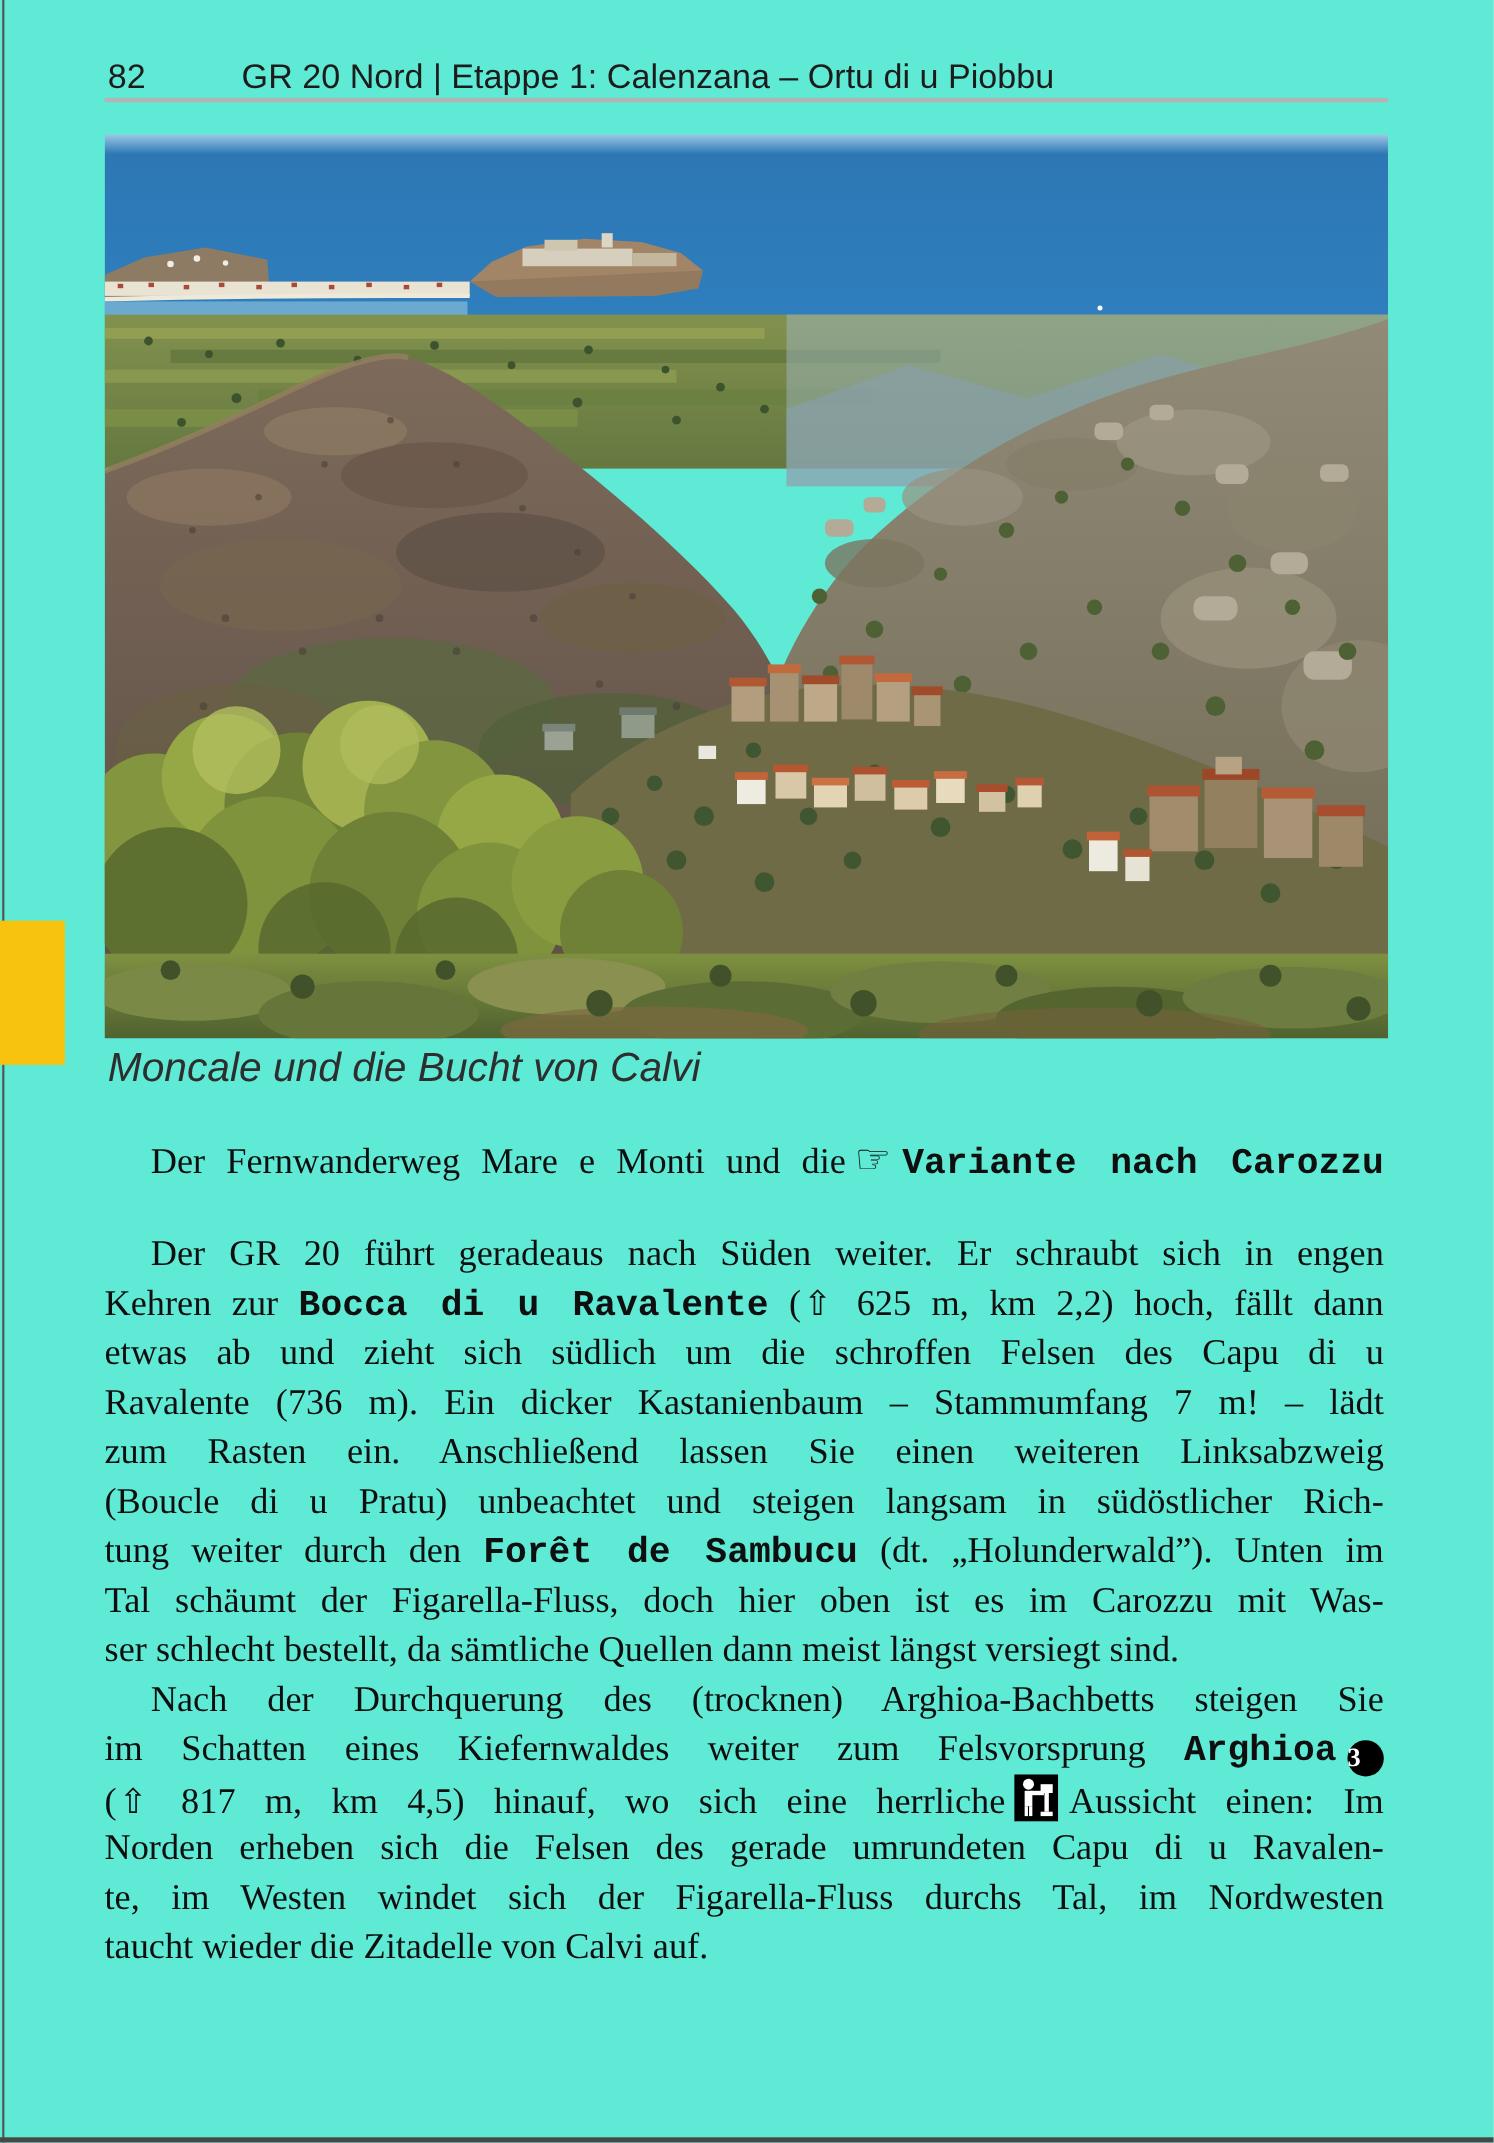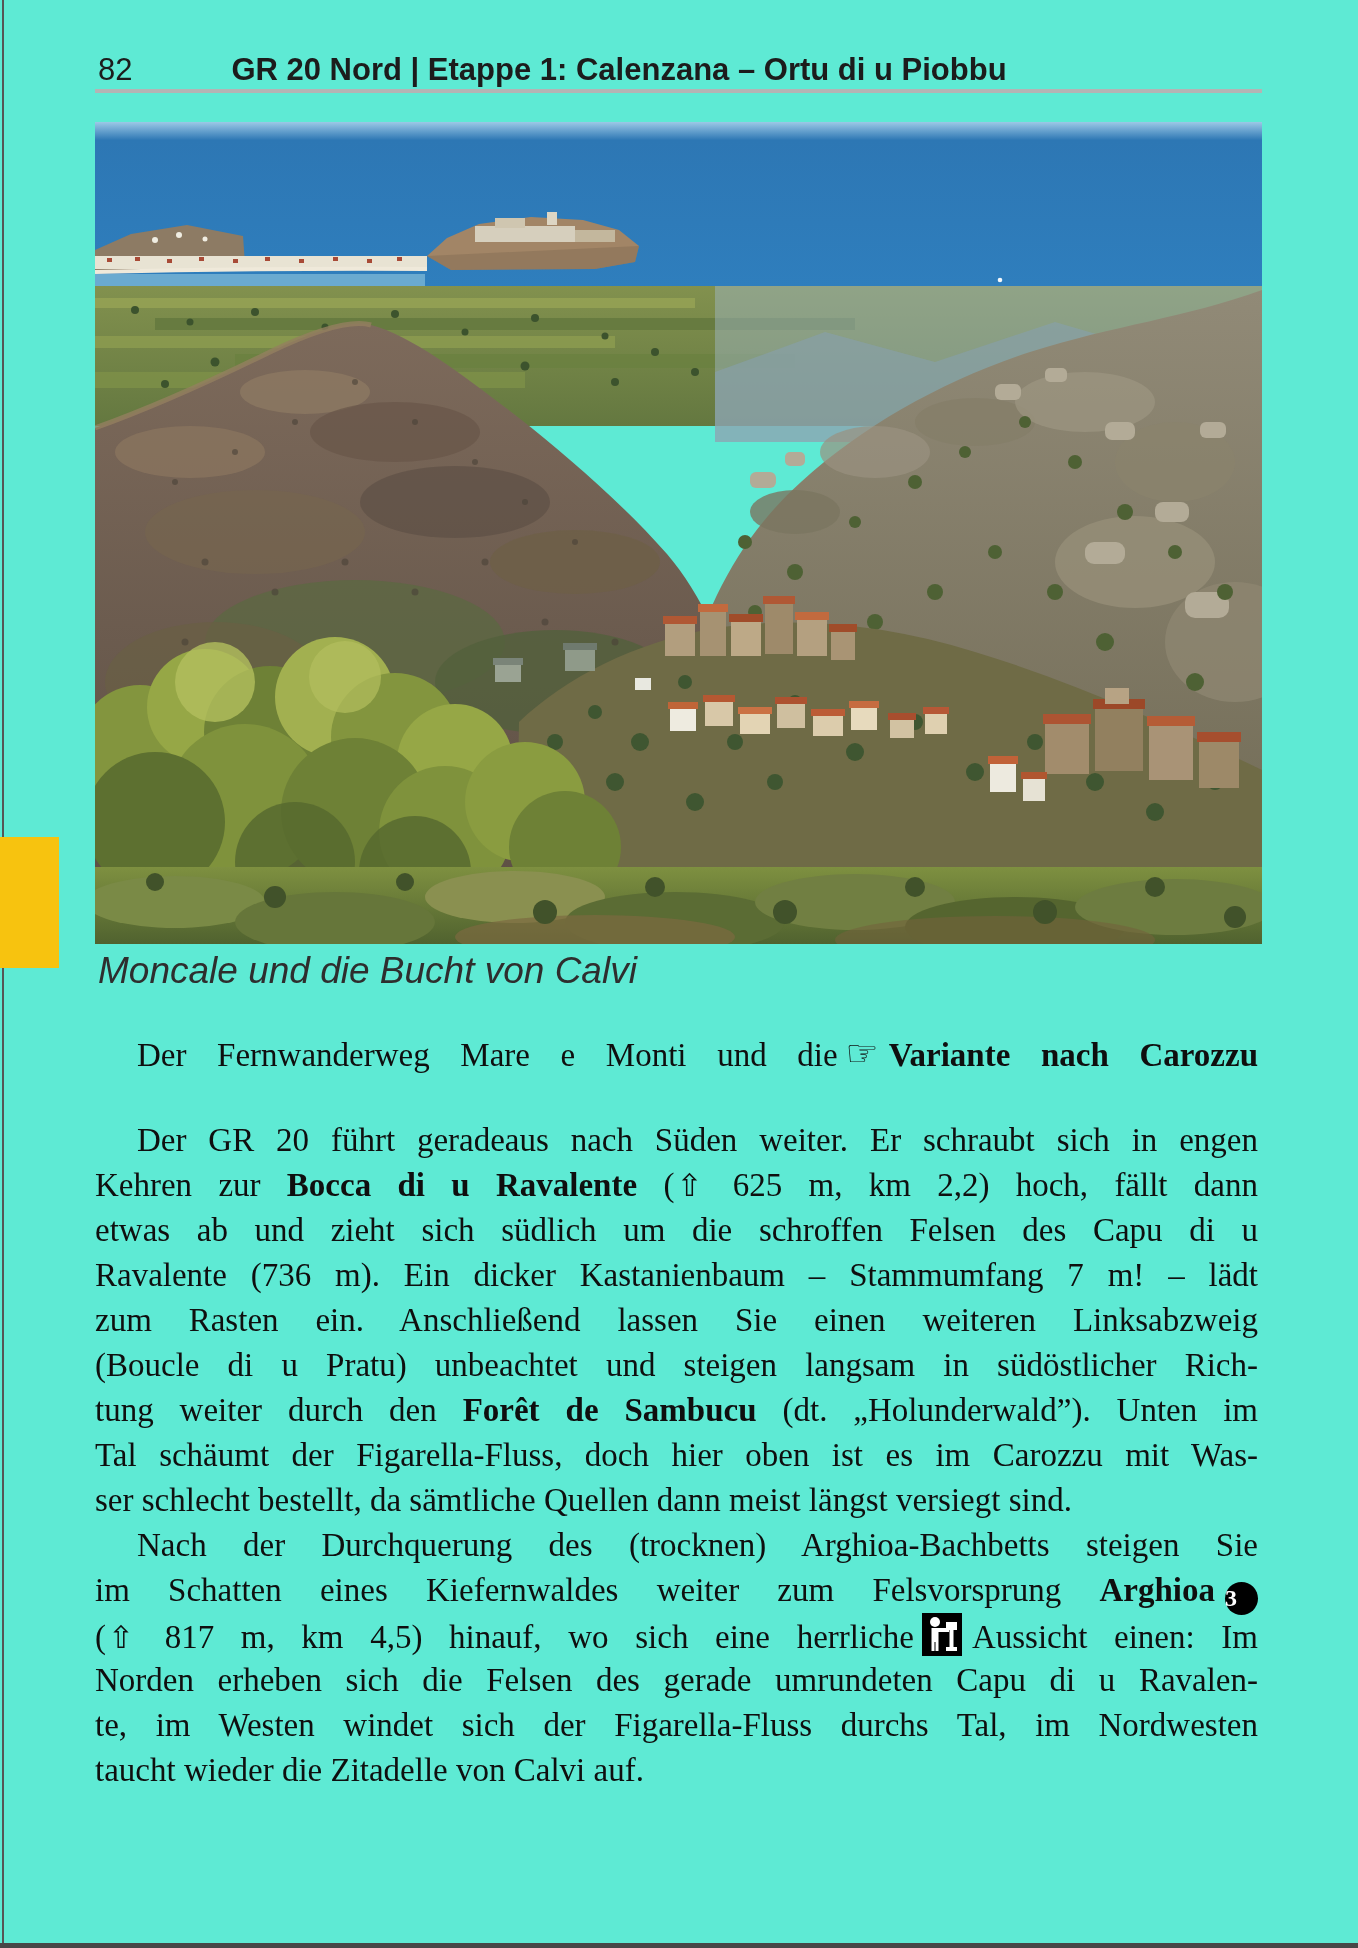--- a/index.html
+++ b/index.html
@@ -3,38 +3,38 @@
 <meta charset="utf-8">
 <style>
   html,body{margin:0;padding:0;background:#e9e9e9;}
   .page{position:relative;width:1358px;height:1948px;background:#5eead4;overflow:hidden;
         font-family:"Liberation Serif",serif;}
   .edge-left{position:absolute;left:2px;top:0;width:2px;height:100%;background:#565656;}
   .edge-bottom{position:absolute;left:0;top:1943px;width:100%;height:5px;background:#474747;}
 
   .page-number{position:absolute;left:98px;top:52px;font-family:"Liberation Sans",sans-serif;
                font-size:31px;color:#1c1c1c;}
-  .header-title{position:absolute;left:619px;top:52px;transform:translateX(-50%);
-                font-family:"Liberation Sans",sans-serif;font-size:31px;color:#1c1c1c;white-space:nowrap;font-weight:bold;}
+  .header-title{position:absolute;left:589px;top:52px;transform:translateX(-50%);
+                font-family:"Liberation Sans",sans-serif;font-size:31px;color:#1c1c1c;white-space:nowrap;}
   .header-rule{position:absolute;left:95px;top:89px;width:1167px;height:4px;background:#b4b4b4;}
 
   .photo{position:absolute;left:95px;top:122px;width:1167px;height:822px;overflow:hidden;}
   .photo svg{display:block;width:100%;height:100%;}
   .caption{position:absolute;left:98px;top:950px;font-family:"Liberation Sans",sans-serif;
            font-style:italic;font-size:37px;color:#2e2e2e;}
 
   .chapter-tab{position:absolute;left:0;top:837px;width:59px;height:131px;background:#f7c30f;}
 
   .body-text{position:absolute;left:95px;top:1031px;width:1163px;color:#0f0f0f;font-size:33px;}
   .para{margin:0;}
   .para.gap{margin-bottom:42px;}
   .line{height:45px;line-height:45px;text-align:justify;text-align-last:justify;white-space:normal;}
   .line.last{text-align-last:left;}
   .line.indent{padding-left:42px;}
-  .b{font-weight:bold;}
+  .b{font-weight:bold;font-family:Liberation Mono, monospace;}
   .sym{font-family:"DejaVu Sans",sans-serif;color:#0f0f0f;}
   .sym.pointing-hand{font-size:37px;margin:0 10px 0 8px;}
   .sym.up-arrow{font-size:31px;margin:0 4px 0 2px;}
   .sym.circled-3{display:inline-block;width:33px;height:33px;border-radius:50%;background:#000;color:#fff;
          font-family:"Liberation Serif",serif;font-weight:bold;font-size:24px;line-height:33px;
          text-align:center;vertical-align:-5px;margin-left:10px;}
   .vp-icon{display:inline-block;width:40px;height:43px;vertical-align:-8px;margin:0 10px 0 8px;}
 </style>
 </head>
 <body>

